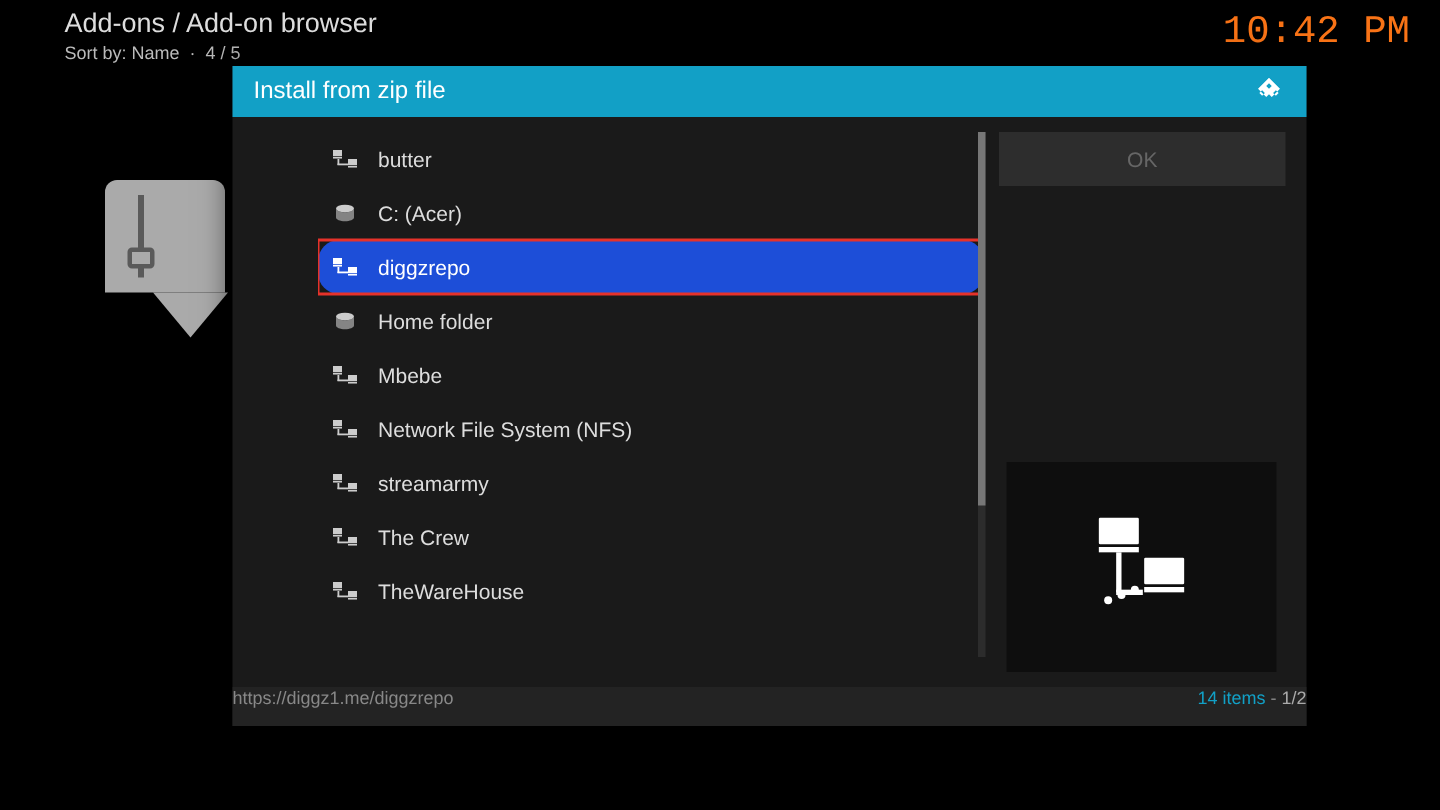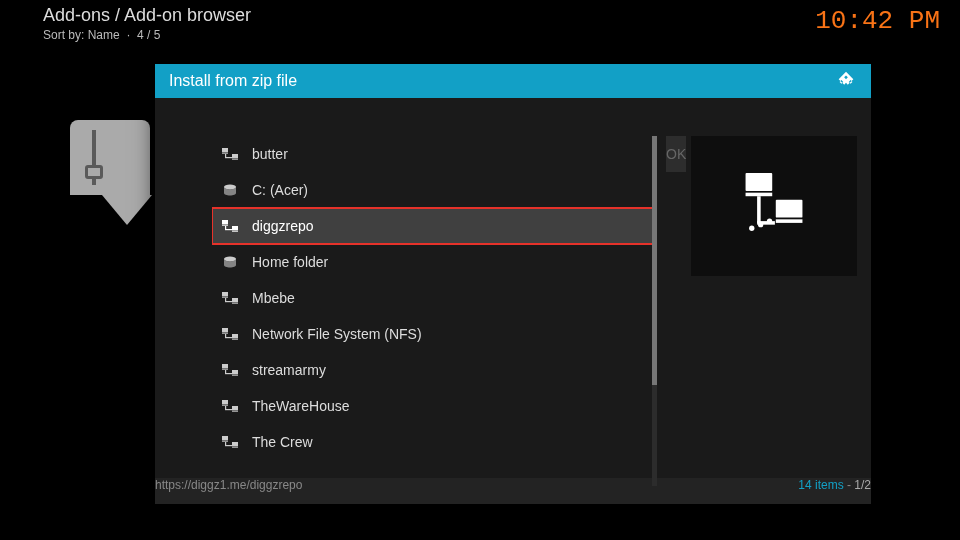--- a/index.html
+++ b/index.html
@@ -10,39 +10,39 @@
 .breadcrumb { font-size: 18px; font-weight: 300; color: #ddd; }
 .sortline { font-size: 12px; color: #bbb; margin-top: 2px; }
 .clock { position: absolute; top: 6px; right: 20px; font-size: 26px; font-weight: 300; color: #f97316; font-family: Liberation Mono, monospace; }
 
 .zip-illust { position: absolute; top: 120px; left: 70px; width: 80px; height: 120px; }
 .zip-top { width: 80px; height: 75px; background: #aaa; border-radius: 8px 8px 0 0; position: relative; }
 .zip-line { position: absolute; left: 22px; top: 10px; width: 4px; height: 55px; background: #5a5a5a; }
 .zip-tab { position: absolute; left: 15px; top: 45px; width: 18px; height: 14px; border: 3px solid #5a5a5a; border-radius: 3px; background: #aaa; }
 .zip-arrow { width: 0; height: 0; border-left: 25px solid transparent; border-right: 25px solid transparent; border-top: 30px solid #aaa; margin-left: 32px; }
 
-.dialog { position: absolute; top: 64px; left: 155px; width: 716px; height: 440px; background: #1a1a1a; display: flex; flex-direction: column; box-shadow: 0 0 20px rgba(0,0,0,0.7); gap: 28px; }
+.dialog { position: absolute; top: 44px; left: 155px; width: 716px; height: 440px; background: #1a1a1a; display: flex; flex-direction: column; box-shadow: 0 0 20px rgba(0,0,0,0.7); }
 .dialog-title { background: #12a0c6; height: 34px; display: flex; align-items: center; padding: 0 14px; color: #fff; font-size: 16px; font-weight: 500; }
 .dialog-title .spacer { flex: 1; }
 .kodi-logo { width: 22px; height: 22px; display: flex; align-items: center; justify-content: center; }
 .kodi-logo svg { width: 22px; height: 22px; fill: #fff; }
 
 .dialog-body { flex: 1; display: flex; position: relative; padding-left: 47px; }
 .file-pane { flex: 1; position: relative; }
 .file-list { position: absolute; top: 10px; left: 10px; right: 0; bottom: 0; overflow: hidden; }
 .file-item { height: 36px; display: flex; align-items: center; padding: 0 10px; color: #ddd; font-size: 14px; cursor: pointer; position: relative; }
-.file-item.selected { background: #404040; color: #fff; }
+.file-item.selected { background: #1d4ed8; color: #fff; border-radius: 14px; }
 .file-item .fi-icon { width: 16px; height: 12px; margin-right: 14px; display: inline-flex; align-items: center; justify-content: center; }
 .file-item .fi-icon svg { width: 16px; height: 12px; }
 .red-box { position: absolute; inset: -1px; border: 2px solid #e6322a; pointer-events: none; }
 
 .scroll-track { position: absolute; top: 10px; right: -1px; width: 5px; height: 350px; background: #2c2c2c; }
 .scroll-thumb { width: 5px; background: #777; position: absolute; top: 0; left: 0; }
 
-.side-pane { width: 215px; padding: 10px 14px 10px 10px; display: flex; flex-direction: row; }
+.side-pane { width: 215px; padding: 10px 14px 10px 10px; display: flex; flex-direction: column; }
 .btn { height: 36px; display: flex; align-items: center; justify-content: center; background: #2d2d2d; color: #ddd; font-size: 14px; margin-bottom: 8px; cursor: pointer; }
 .btn.disabled { color: #666; cursor: default; }
 .side-pane .grow { flex: 1; }
 .device-illust { width: 180px; height: 140px; background: #0e0e0e; margin-left: 5px; display: flex; align-items: center; justify-content: center; }
 .device-illust svg { width: 90px; height: 80px; }
 
 .dialog-footer { height: 26px; background: #232323; display: flex; align-items: flex-start; padding: 0 0; font-size: 12px; color: #888; }
 .dialog-footer .grow { flex: 1; }
 .footer-count { color: #12a0c6; }
 .footer-page { color: #aaa; }
@@ -185,36 +185,36 @@
                 <g fill="currentColor">
                   <rect x="0" y="0" width="6" height="4"></rect>
                   <rect x="0" y="4.5" width="6" height="1.2"></rect>
                   <rect x="10" y="6" width="6" height="4"></rect>
                   <rect x="10" y="10.5" width="6" height="1.2"></rect>
                   <rect x="3" y="6" width="1.2" height="4"></rect>
                   <rect x="3" y="9" width="7" height="1.2"></rect>
                 </g>
               </svg>
             </span>
+            <span>The Crew</span>
+          </div>
+          <div class="file-item">
+            <span class="fi-icon" style="color: rgb(204, 204, 204);">
+              <svg viewBox="0 0 16 12">
+                <g fill="currentColor">
+                  <rect x="0" y="0" width="6" height="4"></rect>
+                  <rect x="0" y="4.5" width="6" height="1.2"></rect>
+                  <rect x="10" y="6" width="6" height="4"></rect>
+                  <rect x="10" y="10.5" width="6" height="1.2"></rect>
+                  <rect x="3" y="6" width="1.2" height="4"></rect>
+                  <rect x="3" y="9" width="7" height="1.2"></rect>
+                </g>
+              </svg>
+            </span>
             <span>TheWareHouse</span>
-          </div>
-          <div class="file-item">
-            <span class="fi-icon" style="color: rgb(204, 204, 204);">
-              <svg viewBox="0 0 16 12">
-                <g fill="currentColor">
-                  <rect x="0" y="0" width="6" height="4"></rect>
-                  <rect x="0" y="4.5" width="6" height="1.2"></rect>
-                  <rect x="10" y="6" width="6" height="4"></rect>
-                  <rect x="10" y="10.5" width="6" height="1.2"></rect>
-                  <rect x="3" y="6" width="1.2" height="4"></rect>
-                  <rect x="3" y="9" width="7" height="1.2"></rect>
-                </g>
-              </svg>
-            </span>
-            <span>The Crew</span>
           </div>
         </div>
       <div class="scroll-track">
         <div class="scroll-thumb" id="scroll-thumb" style="height: 71%;"></div>
       </div>
     </div>
     <div class="side-pane">
       <div class="btn disabled">OK</div>
       <div class="grow"></div>
       <div class="device-illust">

